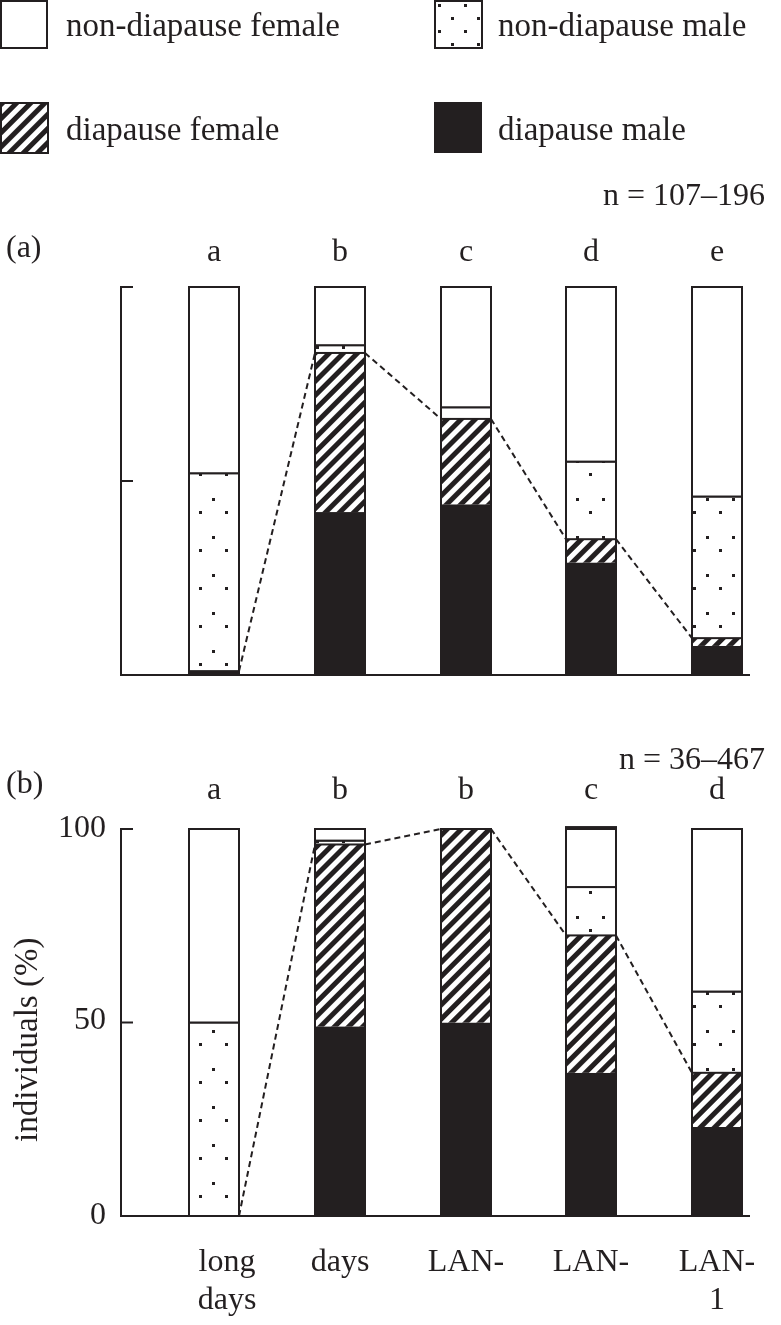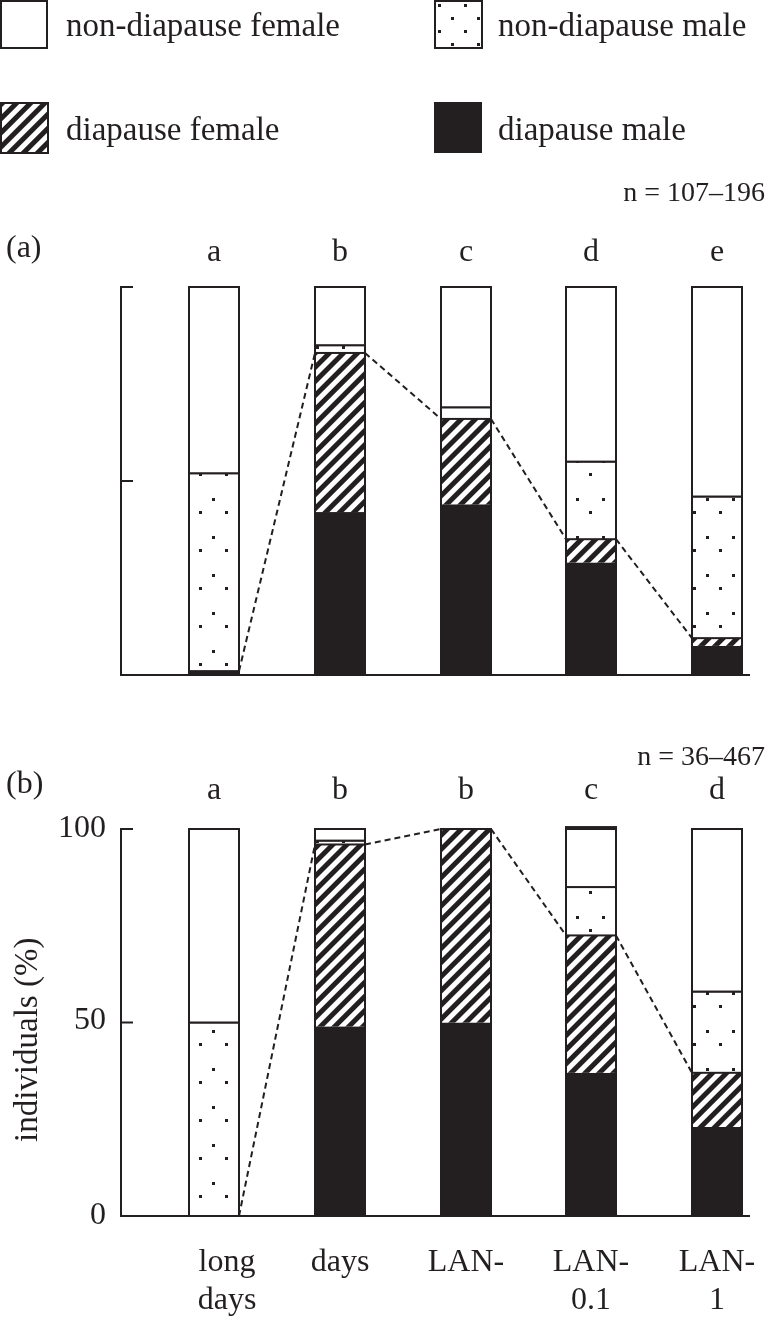--- a/index.html
+++ b/index.html
@@ -1,20 +1,20 @@
 <!DOCTYPE html>
 <html><head>
 <meta charset="utf-8">
 <style>
   html,body{margin:0;padding:0;background:#fff;}
   body{width:781px;height:1325px;position:relative;font-family:"Liberation Serif","DejaVu Serif",serif;color:#231f20;overflow:hidden;}
   .legend-swatch{position:absolute;width:48px;height:48px;box-sizing:border-box;border:2px solid #231f20;}
   .legend-label{position:absolute;font-size:33px;line-height:40px;white-space:nowrap;}
   .panel-label{position:absolute;font-size:32px;}
-  .n-label{position:absolute;font-size:28px;white-space:nowrap;right:16px;}
+  .n-label{position:absolute;font-size:32px;white-space:nowrap;right:16px;}
   .sig{position:absolute;font-size:32px;width:60px;text-align:center;margin-left:-30px;}
   .tick-label{position:absolute;font-size:32px;text-align:right;width:90px;}
   .xlab{position:absolute;font-size:32px;line-height:38px;width:120px;margin-left:-60px;text-align:center;}
   .ylabel{position:absolute;font-size:33px;transform:rotate(-90deg);transform-origin:left top;white-space:nowrap;}
   svg{position:absolute;left:0;top:0;}
 </style>
 </head>
 <body>
 
 <div>
@@ -154,19 +154,18 @@
       <div>days</div>
     </div>
   <div class="xlab" style="left:340px;top:1241px;">
       <div>days</div>
     </div>
   <div class="xlab" style="left:466px;top:1241px;">
       <div>LAN-</div>
     </div>
   <div class="xlab" style="left:591px;top:1241px;">
       <div>LAN-</div>
-      <div>0.1</div>
     </div>
   <div class="xlab" style="left:717px;top:1241px;">
       <div>LAN-</div>
       <div>1</div>
     </div>
 </div>
 
 </body></html>

